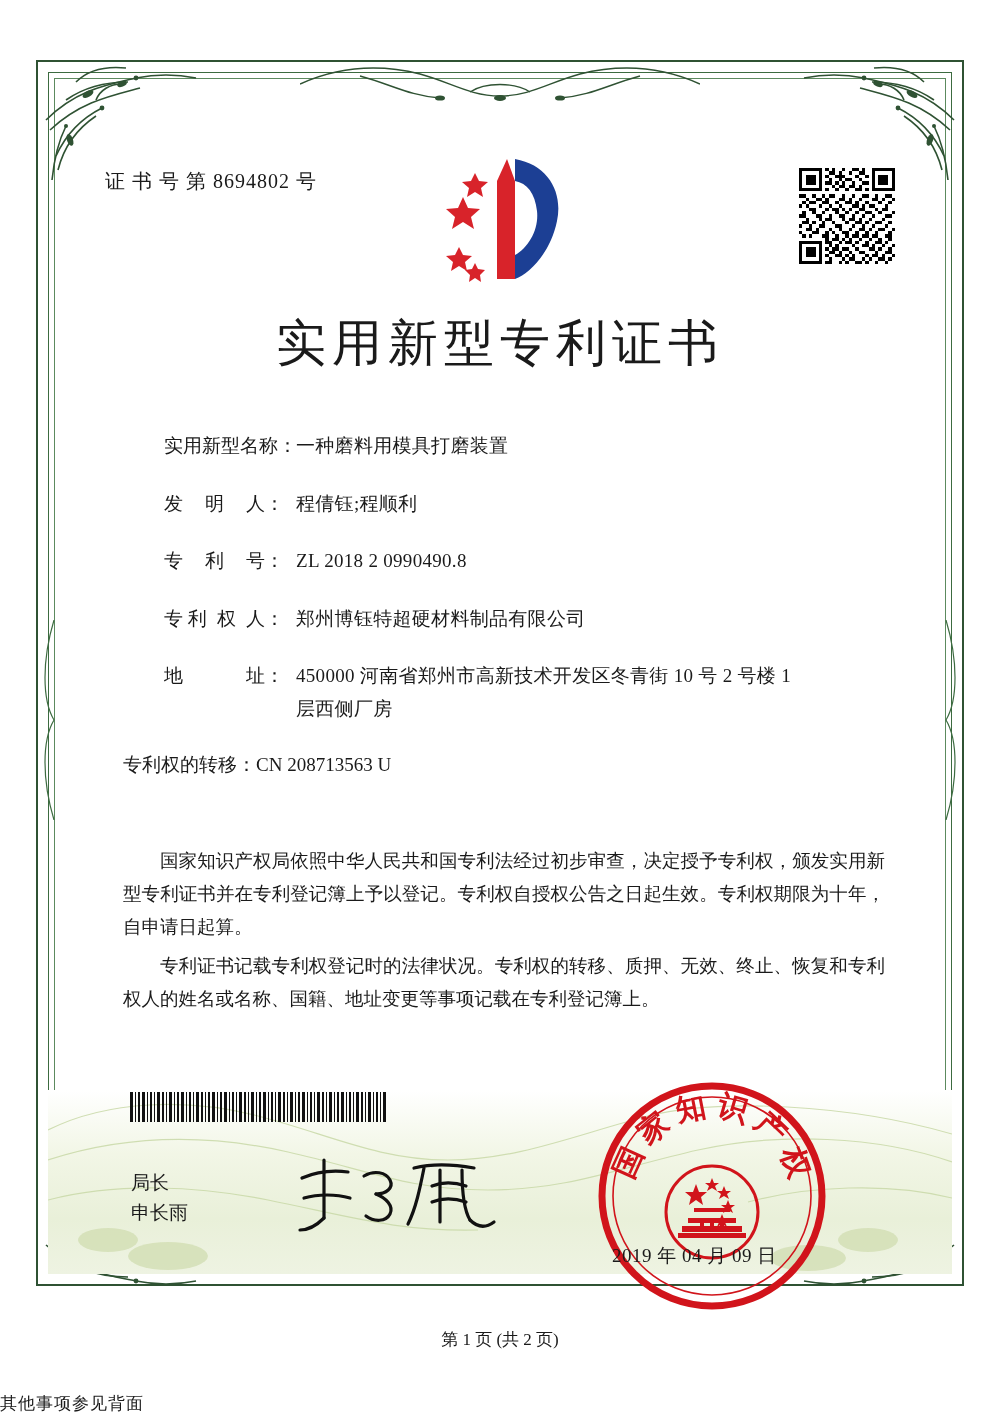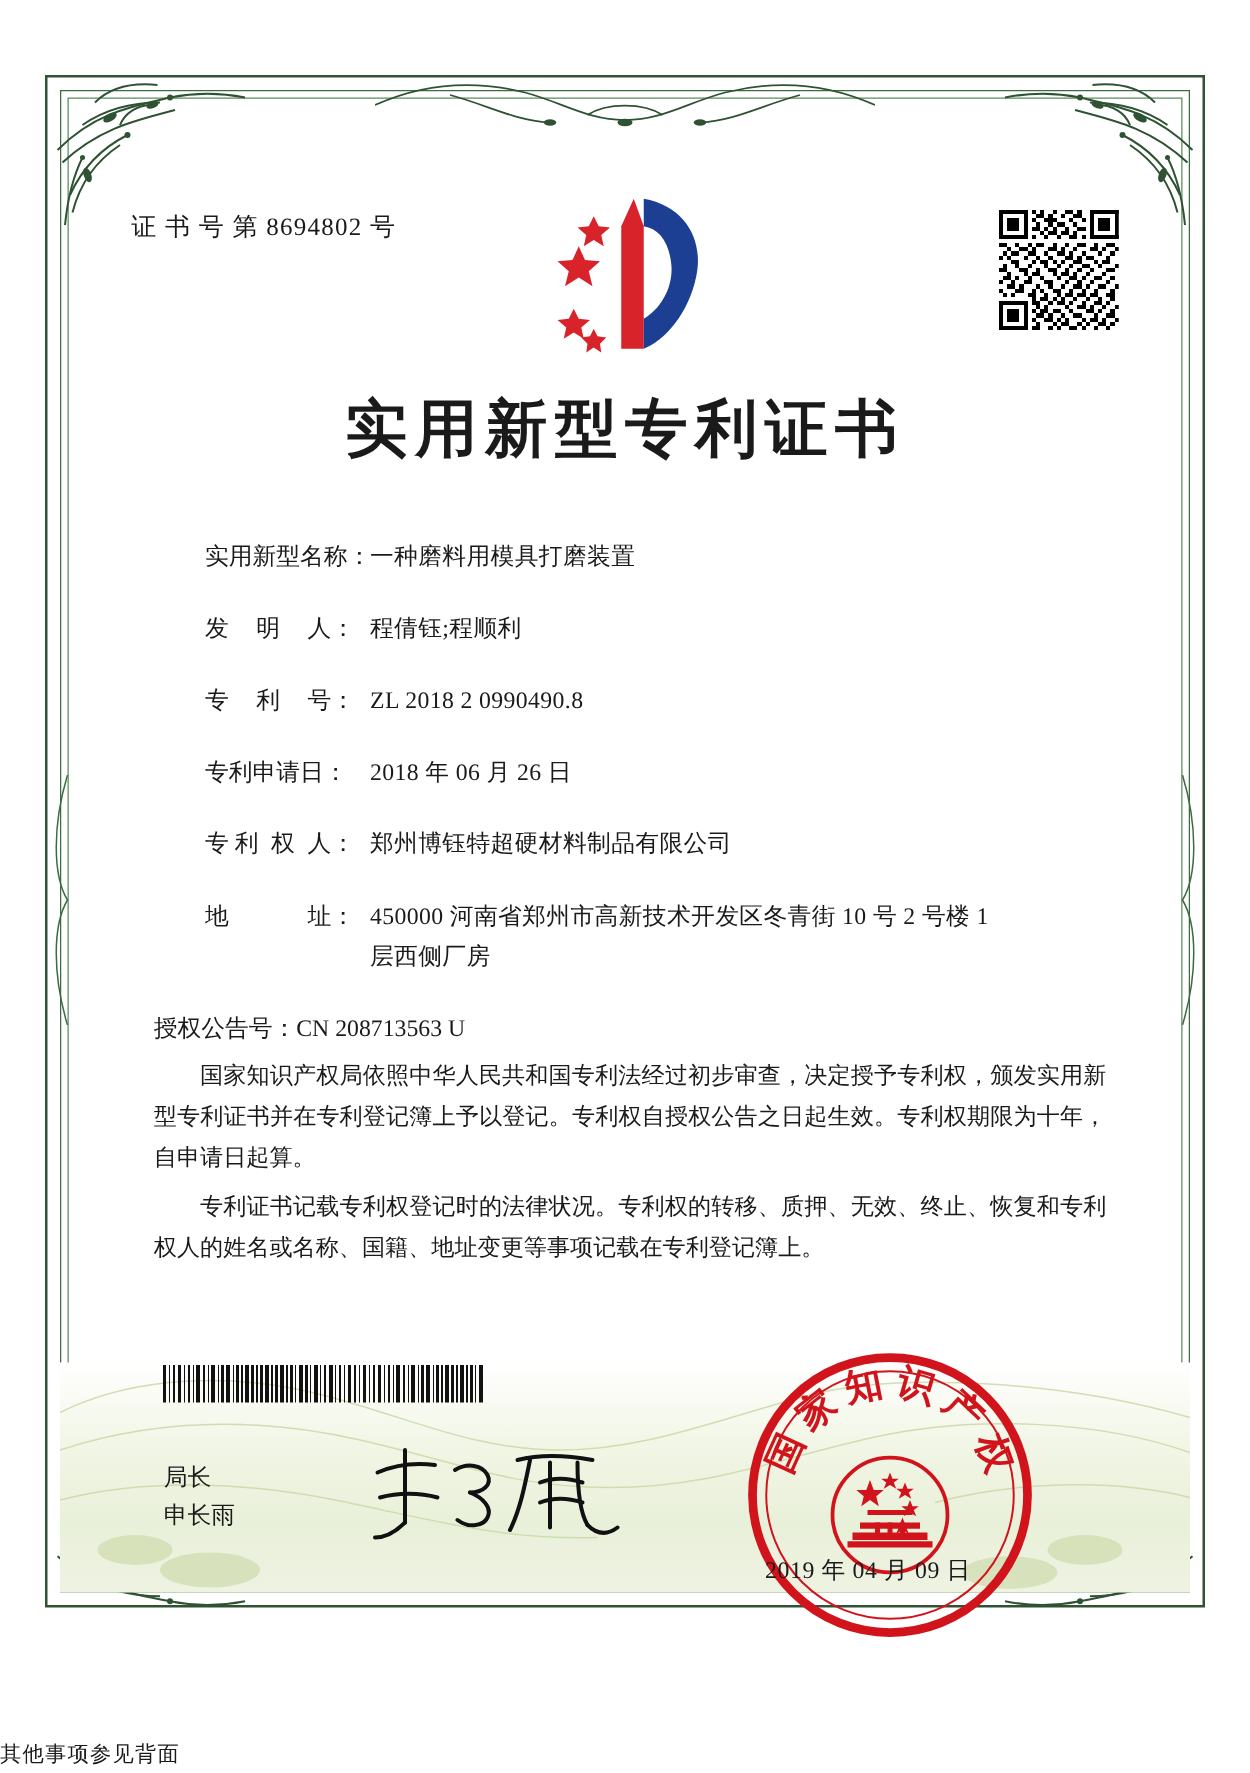--- a/index.html
+++ b/index.html
@@ -77,21 +77,21 @@
     height: 130px;
   }
 
   .title {
     position: absolute;
     left: 0;
     top: 310px;
     width: 100%;
     text-align: center;
     font-size: 50px;
-    font-weight: bold;
+    font-weight: normal;
     letter-spacing: 6px;
     font-family: "DejaVu Serif", "Liberation Serif", serif;
   }
 
   
   .fields {
     position: absolute;
     left: 123px;
     top: 432px;
     width: 760px;
@@ -583,24 +583,20 @@
 
     <div class="field-row">
       <div class="field-label spread">
         <span>专</span>
         <span>利</span>
         <span>号：</span>
       </div>
       <div class="field-value">ZL 2018 2 0990490.8</div>
     </div>
 
-    <div class="field-row">
-      <div class="field-label">专利申请日：</div>
-      <div class="field-value">2018 年 06 月 26 日</div>
-    </div>
 
     <div class="field-row">
       <div class="field-label spread">
         <span>专 利</span>
         <span>权</span>
         <span>人：</span>
       </div>
       <div class="field-value">郑州博钰特超硬材料制品有限公司</div>
     </div>
 
@@ -610,21 +606,21 @@
         <span>址：</span>
       </div>
       <div class="field-value">
         <span>450000 河南省郑州市高新技术开发区冬青街 10 号 2 号楼 1</span>
         <span class="sub">层西侧厂房</span>
       </div>
     </div>
 
     <div class="row-dual">
       <div class="right">
-        <span>授权公告号：</span><span>CN 208713563 U</span>
+        <span>专利权的转移：</span><span>CN 208713563 U</span>
       </div>
     </div>
   </div>
 
   <div class="paragraphs">
     <p>国家知识产权局依照中华人民共和国专利法经过初步审查，决定授予专利权，颁发实用新型专利证书并在专利登记簿上予以登记。专利权自授权公告之日起生效。专利权期限为十年，自申请日起算。</p>
     <p>专利证书记载专利权登记时的法律状况。专利权的转移、质押、无效、终止、恢复和专利权人的姓名或名称、国籍、地址变更等事项记载在专利登记簿上。</p>
   </div>
 
   <div class="bottom-band">
@@ -763,15 +759,16 @@
         <rect x="-12" y="-2" width="4" height="9"></rect>
         <rect x="-2" y="-2" width="4" height="9"></rect>
         <rect x="8" y="-2" width="4" height="9"></rect>
         <rect x="-34" y="13" width="68" height="5"></rect>
       </g>
     </g>
   </svg>
 
   <div class="seal-date">2019 年 04 月 09 日</div>
 
+  <div class="page-num">第 1 页 (共 2 页)</div>
   <div class="footnote">其他事项参见背面</div>
 
 </div>
 
 </body></html>

